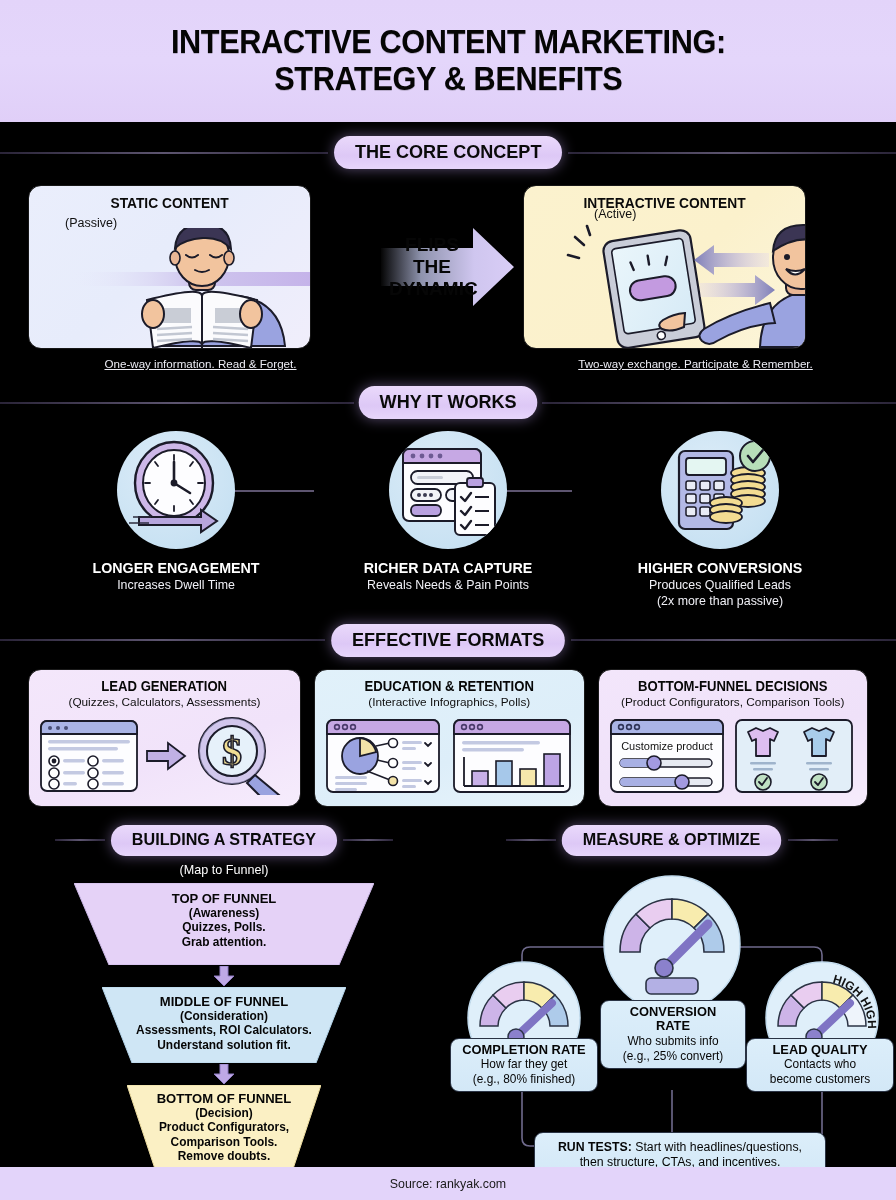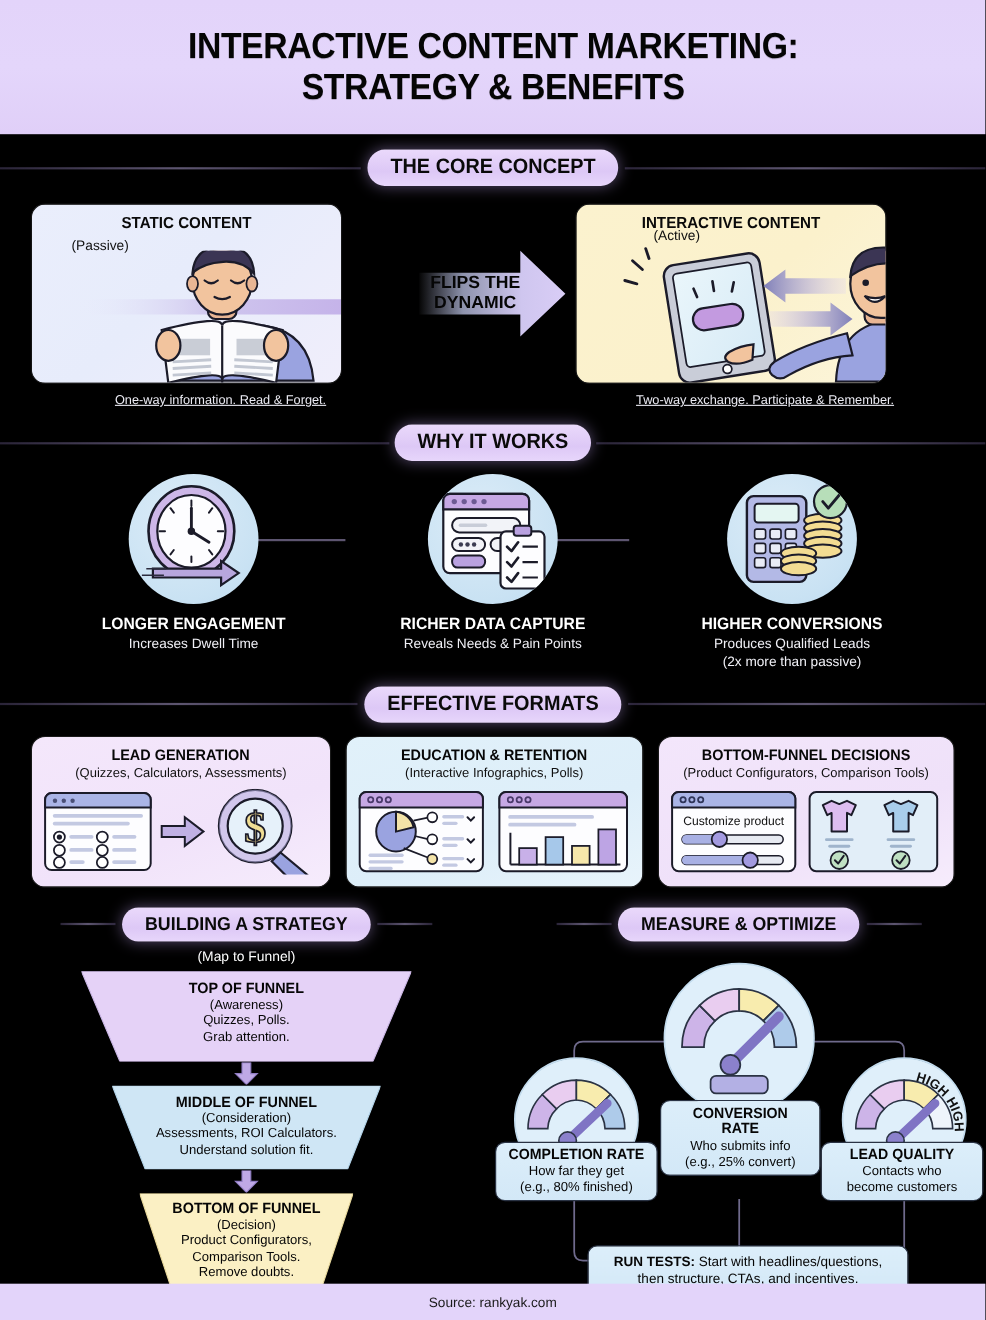--- a/index.html
+++ b/index.html
@@ -53,21 +53,21 @@
   .static-c .cc-sub { position:absolute; left: 36px; top: 30px; }
   .inter-c .cc-sub { position:absolute; left: 70px; top: 21px; }
   .caption { font-size: 11.6px; color:#ececf4; text-align:center; margin-top: 8px; width: 345px; text-decoration: underline; }
   .flips {
     flex: 1 1 auto; display:flex; align-items:center; justify-content:center;
     height: 164px;
   }
   .flips-inner { position: relative; width: 134px; height: 86px; }
   .flips-label {
     position:absolute; left: 8px; top: 50%; transform: translateY(-50%);
-    font-size: 16px; font-weight: 800; color:#060606; line-height: 1.15; text-align:center; width: 86px;
+    font-size: 19px; font-weight: 800; color:#060606; line-height: 1.15; text-align:center; width: 86px;
     z-index: 3;
   }
 
   
   .why { margin-top: 16px; }
   .why-row { display:flex; justify-content: space-around; margin-top: 12px; padding: 0 40px; position: relative; }
   .why-col { width: 240px; text-align:center; position:relative; }
   .circle {
     width: 118px; height: 118px; border-radius: 50%;
     background: radial-gradient(circle at 40% 35%, #dcecf8 0%, #c9e2f3 70%, #bcd9ef 100%);
@@ -93,21 +93,21 @@
   .fmt-art { margin-top: 7px; flex:1 1 auto; display:flex; align-items:center; justify-content:center; gap: 6px; }
 
   
   .bottom { display:flex; margin-top: 18px; }
   .bcol { width: 448px; position: relative; }
 
   .map-sub { text-align:center; font-size: 12.6px; color:#fff; margin-top: 7px; }
   .funnel-wrap { position: relative; margin-top: 6px; }
   .fstage { position: relative; margin: 0 auto; color:#060606; text-align:center; }
   .ftitle { font-size: 13.6px; font-weight: 800; transform: scaleX(.96); }
-  .fline { font-size: 11.9px; line-height: 1.22; }
+  .fline { font-size: 11.9px; line-height: 1.22; font-weight: bold; }
   .down-arrow { display:block; margin: 1px auto; }
   .goal { text-align:center; font-size: 13px; color:#fff; margin-top: 3px; }
   .goal b { font-weight: 800; }
 
   .mo-area { position: relative; height: 330px; margin-top: 4px; }
   .mbox {
     position:absolute; border-radius: 9px; border: 1.3px solid #2a3344;
     background: linear-gradient(180deg,#dceefa 0%,#d3e8f7 100%);
     text-align:center; padding: 4px 6px 5px; color:#060606;
   }

